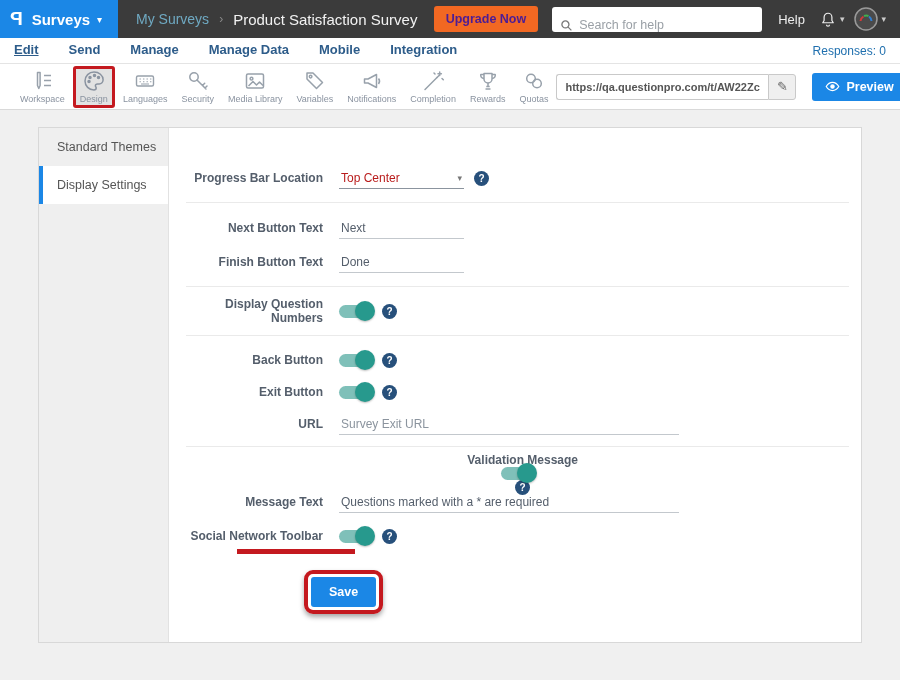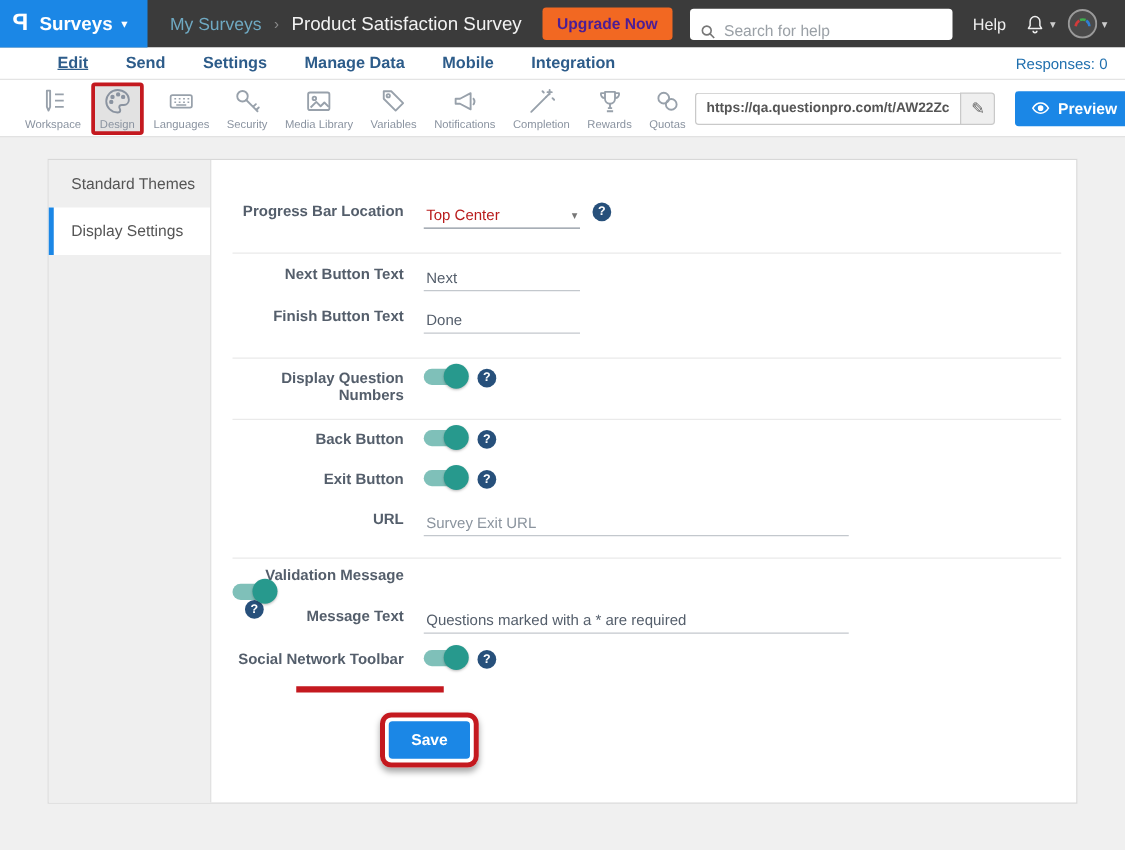--- a/index.html
+++ b/index.html
@@ -22,21 +22,21 @@
   .search-input { border:none; outline:none; font-size:12.5px; color:#555; width:100%; margin-left:6px; font-family:"Liberation Sans", sans-serif; }
   .search-input::placeholder { color:#9aa0a6; }
   .help-link { color:#eee; font-size:13px; margin-left:16px; cursor:pointer; }
   .bell-wrap { display:flex; align-items:center; margin-left:14px; cursor:pointer; }
   .mini-caret { color:#ccc; font-size:9px; margin-left:3px; }
   .avatar-wrap { display:flex; align-items:center; margin-left:10px; cursor:pointer; }
 
   
   .survey-nav { height:26px; background:#fff; display:flex; align-items:center; padding:0 14px; border-bottom:1px solid #e4e4e4; }
   .nav-item { color:#2d5c8a; font-size:13px; font-weight:600; margin-right:30px; cursor:pointer; padding-bottom:2px; }
-  .nav-item.active { text-decoration:underline;margin-left:32px; }
+  .nav-item.active { text-decoration:underline; }
   .responses { margin-left:auto; color:#1f6fae; font-size:12px; }
 
   
   .toolbar { height:46px; background:#fff; display:flex; align-items:center; padding:0 14px; border-bottom:1px solid #d9d9d9; }
   .tb-item { display:flex; flex-direction:column; align-items:center; justify-content:center; padding:2px 6px; margin-right:2px; cursor:pointer; }
   .tb-item svg { display:block; }
   .tb-label { font-size:9px; color:#8a93a0; margin-top:1px; white-space:nowrap; }
   .tb-item.active { background:#e2e2e2; border:3px solid #c4191f; border-radius:3px; padding:0 4px 1px; }
   .url-group { margin-left:auto; display:flex; align-items:center; }
   .url-input { width:212px; height:26px; border:1px solid #c9c9c9; border-right:none; border-radius:3px 0 0 3px; font-size:11px; font-weight:600; color:#555; padding:0 8px; outline:none; font-family:"Liberation Sans", sans-serif; }
@@ -45,21 +45,21 @@
   .preview-btn svg { margin-right:6px; }
 
   
   .content { height:570px; background:#f0f0f0; padding:17px 38px 0; }
   .card { background:#fff; border:1px solid #d8d8d8; height:516px; display:flex; }
   .sidebar { width:130px; background:#efefef; border-right:1px solid #e2e2e2; flex:none; }
   .side-item { padding:12px 0 12px 14px; font-size:12.5px; color:#555; cursor:pointer; border-left:4px solid transparent; }
   .side-item.active { background:#fff; border-left:4px solid #1b87e6; }
 
   .form { flex:1; padding:34px 12px 0 17px; }
-  .row { display:flex; align-items:flex-start; height:32px; }
+  .row { display:flex; align-items:center; height:32px; }
   .row-label { width:153px; flex:none; text-align:right; padding-right:16px; font-size:12px; font-weight:600; color:#545e6b; }
   .divider { border:none; border-top:1px solid #eaeaea; margin:8px 0; }
 
   .select-ctl { width:125px; border-bottom:1px solid #8b949e; display:flex; align-items:center; justify-content:space-between; padding:3px 2px; cursor:pointer; }
   .select-value { font-size:12px; color:#b91c1c; }
   .select-caret { font-size:9px; color:#777; }
 
   .uline-input { border:none; border-bottom:1px solid #c3c8cd; font-size:12px; color:#545e6b; padding:3px 2px; outline:none; background:transparent; font-family:"Liberation Sans", sans-serif; }
   .w-sm { width:125px; }
   .w-lg { width:340px; }
@@ -114,21 +114,21 @@
           <path d="M15 9.5a6 6 0 012.5 4.5" stroke="#2f7fd4" stroke-width="2" fill="none"></path>
         </svg>
       <span class="mini-caret">▾</span>
     </div>
   </div>
 </div>
 
 <div class="survey-nav">
   <span class="nav-item active">Edit</span>
   <span class="nav-item">Send</span>
-  <span class="nav-item">Settings</span>
+  <span class="nav-item">Manage</span>
   <span class="nav-item">Manage Data</span>
   <span class="nav-item">Mobile</span>
   <span class="nav-item">Integration</span>
   <span class="responses">Responses: 0</span>
 </div>
 
 <div class="toolbar">
   <div class="tb-item">
     <svg width="24" height="24" viewBox="0 0 24 24" fill="none" stroke="#98a1ab" stroke-width="1.5" stroke-linejoin="round">
         <path d="M7.5 3.5v13l1.3 3 1.3-3v-13z"></path>

